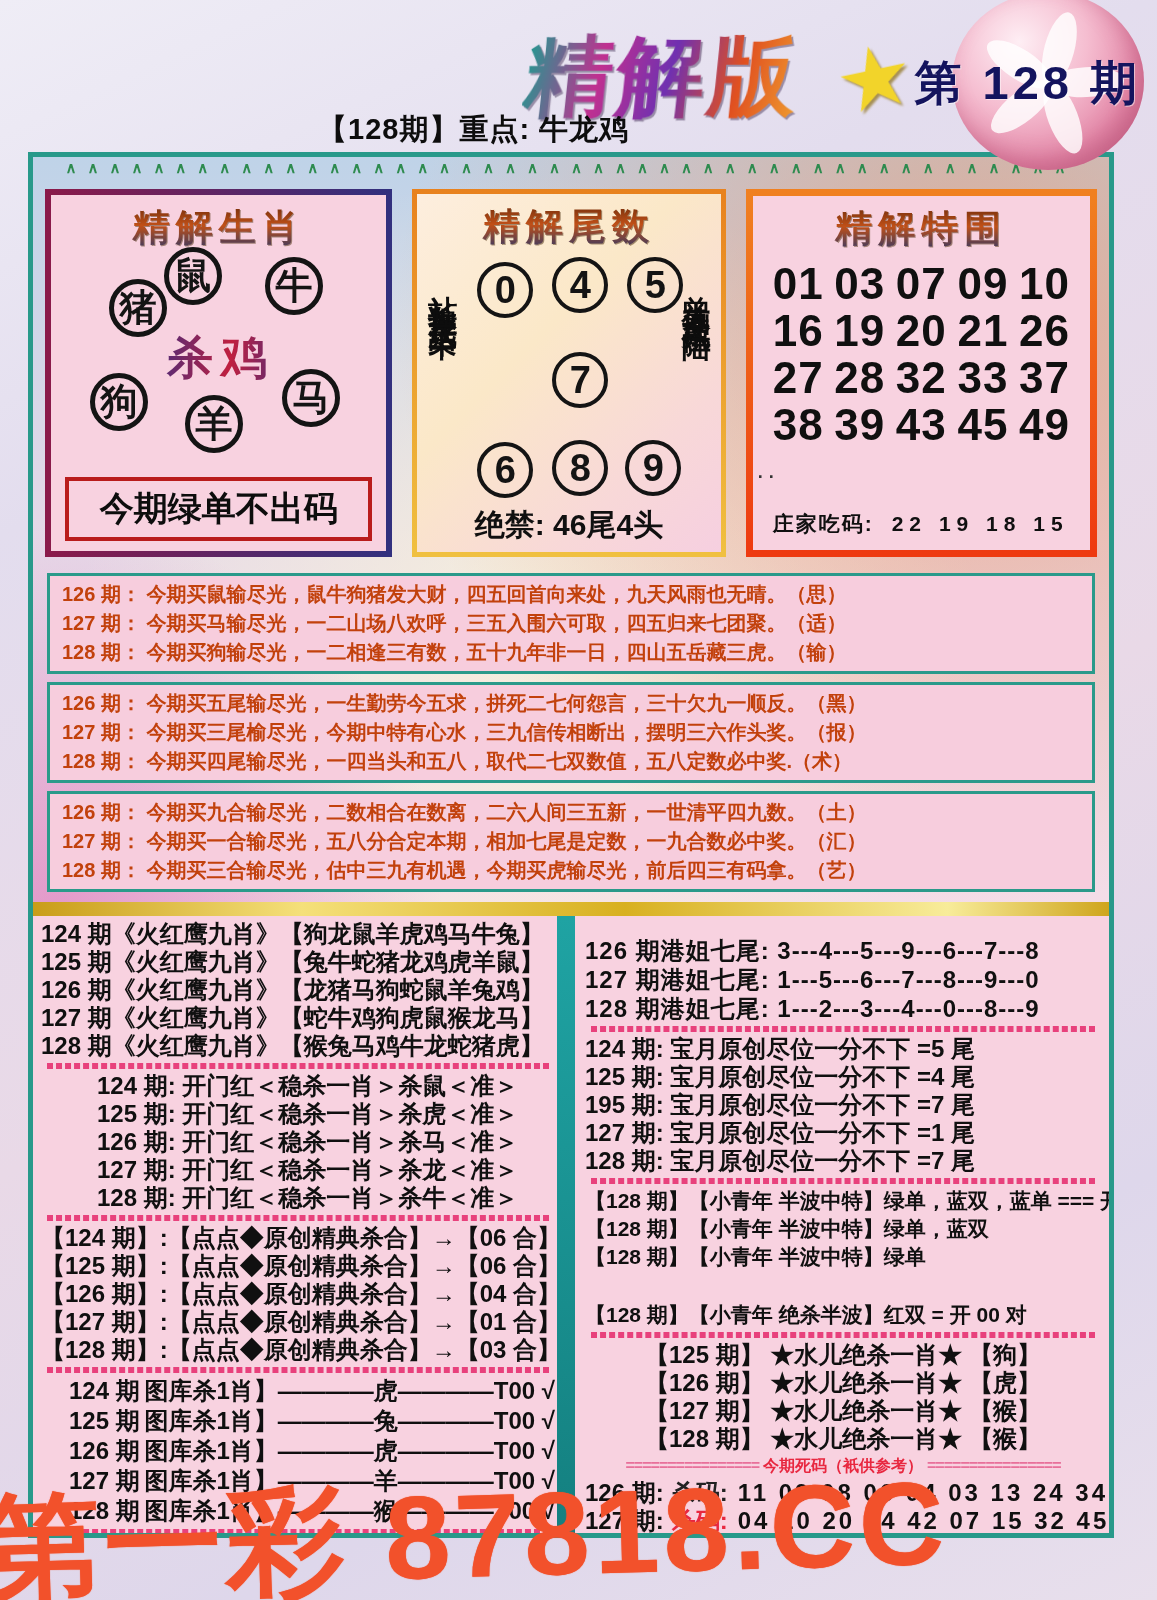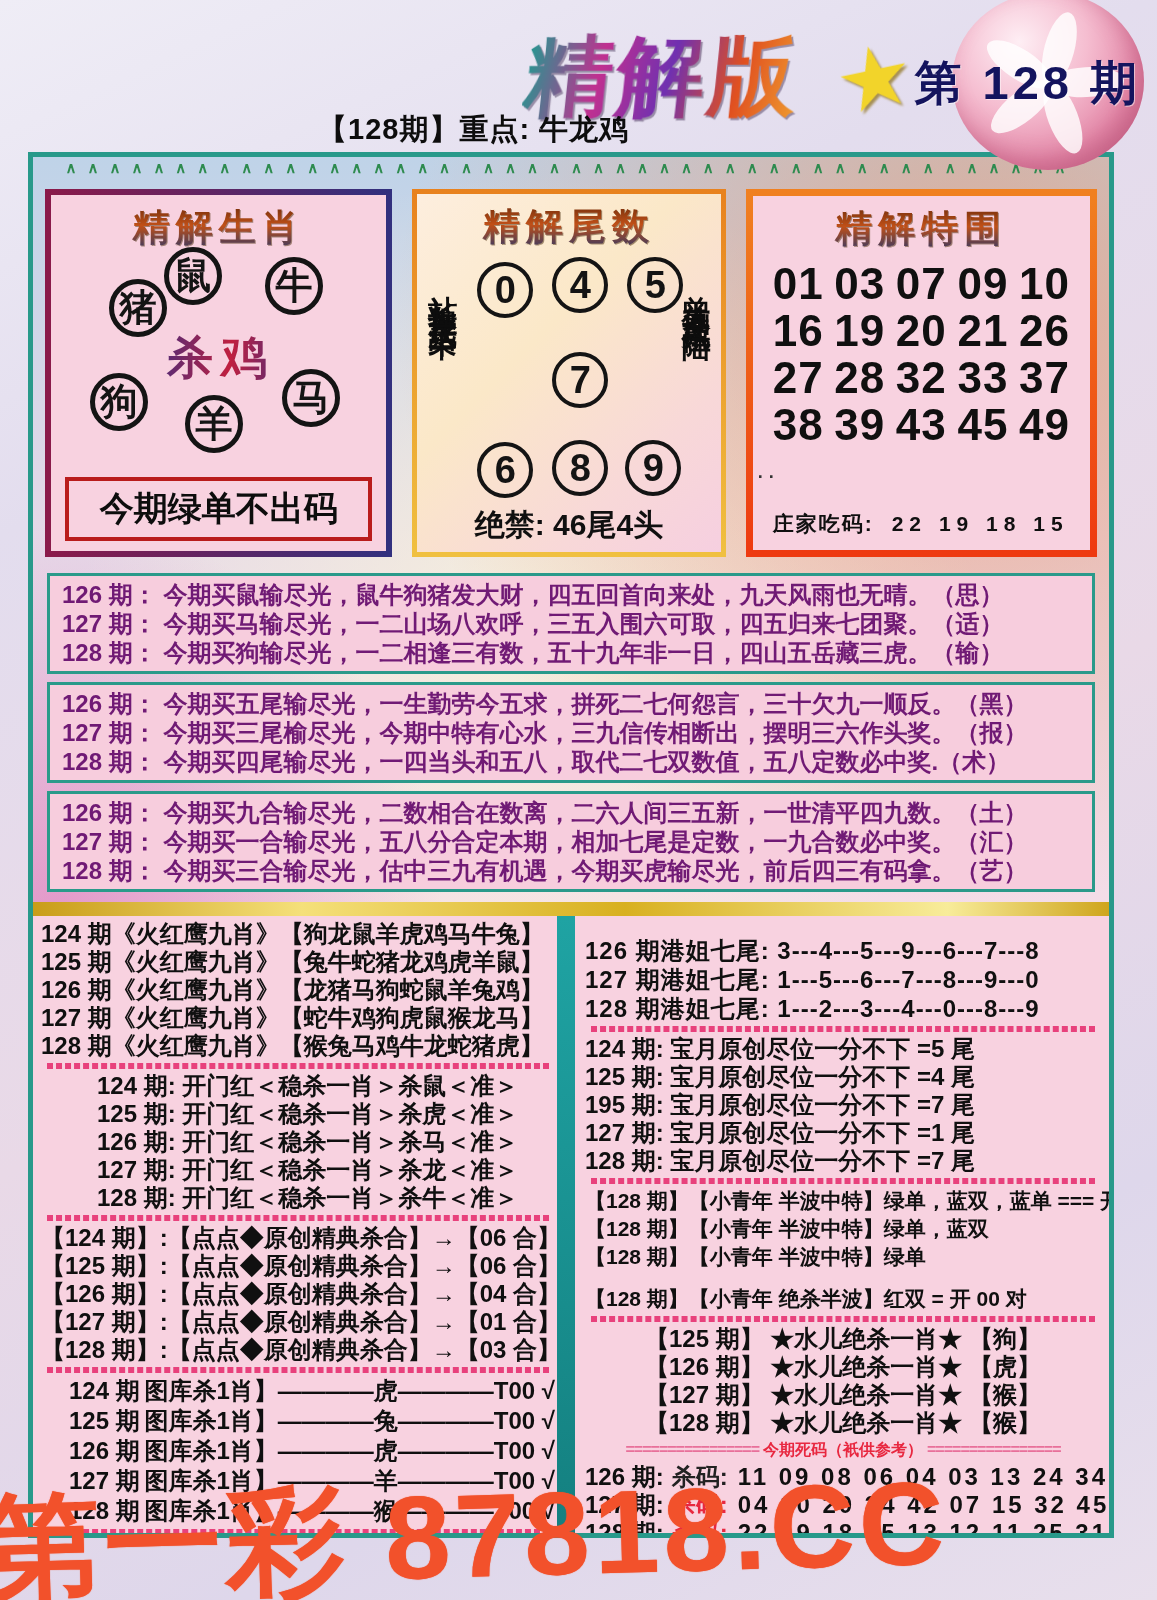--- a/index.html
+++ b/index.html
@@ -90,37 +90,37 @@
   .d0{left:60px; top:68px;} .d4{left:135px; top:63px;} .d5{left:210px; top:63px;}
   .d7{left:135px; top:158px;} .d6{left:60px; top:248px;} .d8{left:135px; top:246px;} .d9{left:208px; top:246px;}
   .tail-footer{ position:absolute; bottom:6px; left:0; right:0; text-align:center; font-size:30px; font-weight:900; }
   .num-grid{ padding:6px 20px 0; }
   .num-row{ display:flex; justify-content:space-between; font-size:44px; font-weight:900; line-height:47px; letter-spacing:1px; }
   .sp-dots{ position:absolute; left:5px; bottom:62px; font-size:18px; font-weight:bold; color:#333; }
   .sp-footer{ position:absolute; bottom:12px; left:20px; font-size:21px; font-weight:900; letter-spacing:2px; }
   .sp-footer .vals{ margin-left:18px; letter-spacing:6px; }
   
   .strip{ margin:8px 14px 0; border:3px solid #2a9a8a; background:#f7cddd; padding:4px 12px; }
-  .strip p{ font-size:24px; font-weight:900; line-height:29px; white-space:nowrap; color:#701a75; }
+  .strip p{ font-size:20px; font-weight:900; line-height:29px; white-space:nowrap; color:#c2410c; }
   
   .gold-band{ margin-top:10px; height:14px;
     background:linear-gradient(90deg,#c99d18 0%,#f5e07a 25%,#d8b020 55%,#f8ec9a 85%,#cfa51d 100%); }
   .cols{ display:flex; height:617px; }
   .col-left{ width:524px; background:#f8d2e0; padding:4px 2px 0 8px; overflow:hidden; }
   .col-divider{ width:18px; background:linear-gradient(180deg,#1fa3a3,#148080); }
   .col-right{ flex:1; background:#f8d2e0; padding:20px 8px 0 10px; overflow:hidden; }
   .lc-line{ font-size:24px; font-weight:900; line-height:28px; white-space:nowrap; }
   .lc-indent{ padding-left:56px; }
   .sep{ margin:3px 6px; height:6px; border-top:3px dashed #e8417c; border-bottom:3px dashed #e8417c; }
   .tuku-row{ display:flex; font-size:24px; font-weight:900; line-height:30px; white-space:nowrap; }
   .tuku-row .period{ width:118px; padding-left:28px; }
   .rc-line{ font-size:24px; font-weight:900; line-height:28px; white-space:nowrap; }
   .rc-gang{ line-height:29px; letter-spacing:1px; }
   .rc-banbo{ font-size:21px; line-height:28px; }
-  .rc-juesha{ font-size:21px; margin-top:14px; }
+  .rc-juesha{ font-size:21px; margin-top:30px; }
   .rc-shuier{ text-align:center; line-height:28px; }
   .dead-header{ display:flex; align-items:center; justify-content:center; font-weight:900; line-height:26px; white-space:nowrap; }
   .dead-header .dash{ color:#e8709a; font-size:16px; letter-spacing:-1px; }
   .dead-header .red{ color:#e82840; font-size:16px; margin:0 4px; }
   .kill-row{ font-size:24px; font-weight:900; line-height:28px; white-space:nowrap; }
   .kill-row .klabel{ color:#e82840; margin:0 10px 0 8px; }
   .kill-row.k-dark .klabel{ color:#222; }
   .kill-row .kvals{ letter-spacing:3px; }
   
   .watermark{

